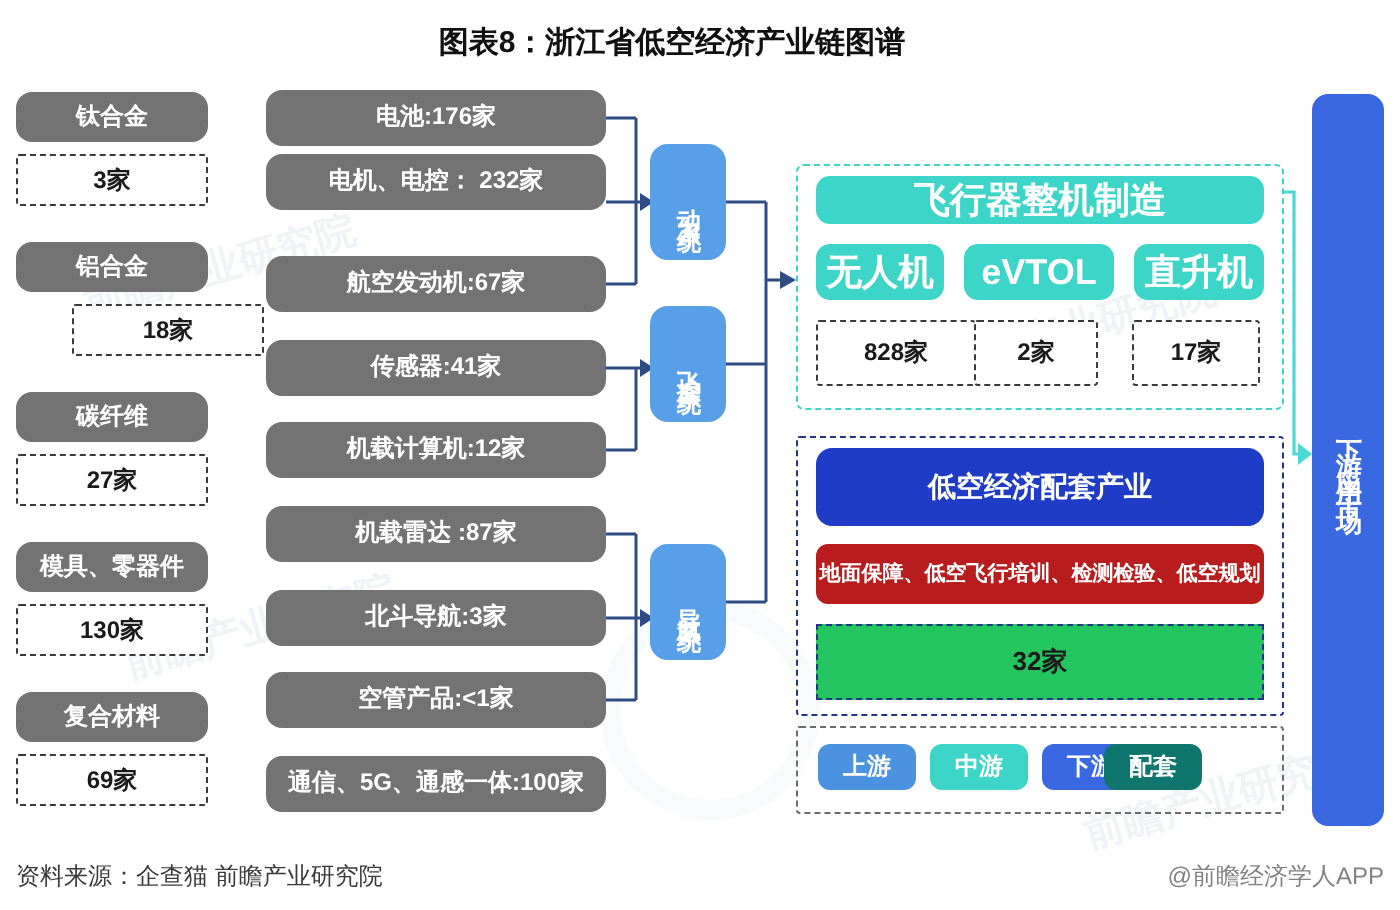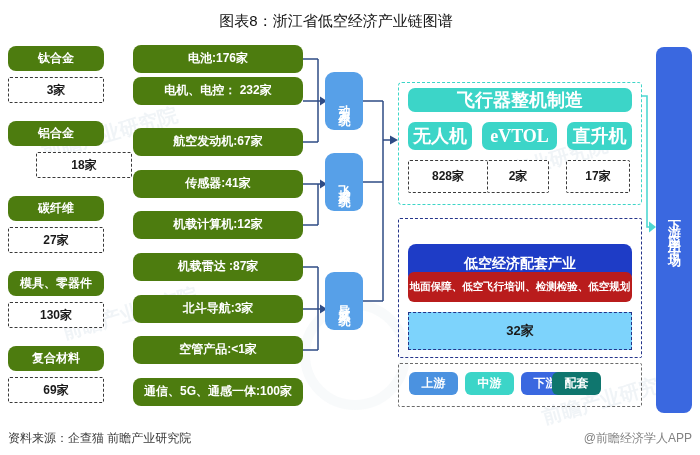--- a/index.html
+++ b/index.html
@@ -4,25 +4,25 @@
 <style>
   html,body{margin:0;padding:0;}
   body{
     width:700px;height:455px;position:relative;overflow:hidden;
     background:#ffffff;
     font-family:"Liberation Sans","DejaVu Sans",sans-serif;
   }
   .abs{position:absolute;box-sizing:border-box;}
   .title{
     width:672px;top:12px;left:0;text-align:center;
-    font-size:15px;font-weight:normal;color:#111;
+    font-size:15px;font-weight:bold;color:#111;
   }
   
   .bluebox{
-    background:#4d7c0f;color:#fff;font-weight:bold;font-size:12px;
+    background:#737373;color:#fff;font-weight:bold;font-size:12px;
     border-radius:8px;display:flex;align-items:center;justify-content:center;
     text-align:center;line-height:1.1;
   }
   .sysbox{
     background:#57A0E8;color:#fff;font-weight:bold;font-size:12px;
     border-radius:9px;display:flex;align-items:center;justify-content:center;
     writing-mode:vertical-rl;letter-spacing:3px;
   }
   .countbox{
     background:#fff;border:1.6px dashed #3a3a3a;color:#1a1a1a;
@@ -31,28 +31,28 @@
   }
   .tealbox{
     background:#3CD5C8;color:#fff;font-weight:bold;font-size:18px;
     border-radius:7px;display:flex;align-items:center;justify-content:center;
   }
   .panel-teal{border:1.6px dashed #3CD5C8;border-radius:4px;background:transparent;}
   .panel-navy{border:1.6px dashed #24348A;border-radius:2px;background:transparent;}
   .panel-gray{border:1.5px dashed #6b6b6b;border-radius:2px;background:transparent;}
   .navyhdr{
     background:#1E3CC6;color:#fff;font-weight:bold;font-size:14px;
-    border-radius:8px;display:flex;align-items:center;justify-content:center;margin-top:20px;
+    border-radius:8px;display:flex;align-items:center;justify-content:center;
   }
   .navysub{
     background:#b91c1c;color:#fff;font-weight:bold;font-size:10.5px;
     border-radius:6px;display:flex;align-items:center;justify-content:center;
   }
   .navycount{
-    background:#7dd3fc;border:1.6px dashed #24348A;color:#1a1a1a;
+    background:#22c55e;border:1.6px dashed #24348A;color:#1a1a1a;
     font-weight:bold;font-size:13px;display:flex;align-items:center;justify-content:center;
   }
   .chip{
     color:#fff;font-weight:bold;font-size:12px;border-radius:6px;
     display:flex;align-items:center;justify-content:center;height:23px;width:49px;top:372px;
   }
   .downbar{
     background:#3A68E0;color:#fff;font-weight:bold;font-size:13px;
     border-radius:8px;display:flex;align-items:center;justify-content:center;
     writing-mode:vertical-rl;letter-spacing:7px;
@@ -124,21 +124,21 @@
 <div class="abs bluebox" style="left:133px;top:336px;width:170px;height:28px;">空管产品:&lt;1家</div>
 <div class="abs bluebox" style="left:133px;top:378px;width:170px;height:28px;">通信、5G、通感一体:100家</div>
 
 <div class="abs sysbox" style="left:325px;top:72px;width:38px;height:58px;">动力系统</div>
 <div class="abs sysbox" style="left:325px;top:153px;width:38px;height:58px;">飞控系统</div>
 <div class="abs sysbox" style="left:325px;top:272px;width:38px;height:58px;">导航系统</div>
 
 <div class="abs panel-teal" style="left:398px;top:82px;width:244px;height:123px;"></div>
 <div class="abs tealbox" style="left:408px;top:88px;width:224px;height:24px;">飞行器整机制造</div>
 <div class="abs tealbox" style="left:408px;top:122px;width:64px;height:28px;">无人机</div>
-<div class="abs tealbox" style="left:482px;top:122px;width:75px;height:28px;font-family:Liberation Serif, serif;">eVTOL</div>
+<div class="abs tealbox" style="left:482px;top:122px;width:75px;height:28px;">eVTOL</div>
 <div class="abs tealbox" style="left:567px;top:122px;width:65px;height:28px;">直升机</div>
 <div class="abs countbox" style="left:408px;top:160px;width:80px;height:33px;">828家</div>
 <div class="abs countbox" style="left:487px;top:160px;width:62px;height:33px;">2家</div>
 <div class="abs countbox" style="left:566px;top:160px;width:64px;height:33px;">17家</div>
 
 <div class="abs panel-navy" style="left:398px;top:218px;width:244px;height:140px;"></div>
 <div class="abs navyhdr" style="left:408px;top:224px;width:224px;height:39px;">低空经济配套产业</div>
 <div class="abs navysub" style="left:408px;top:272px;width:224px;height:30px;">地面保障、低空飞行培训、检测检验、低空规划</div>
 <div class="abs navycount" style="left:408px;top:312px;width:224px;height:38px;">32家</div>
 

